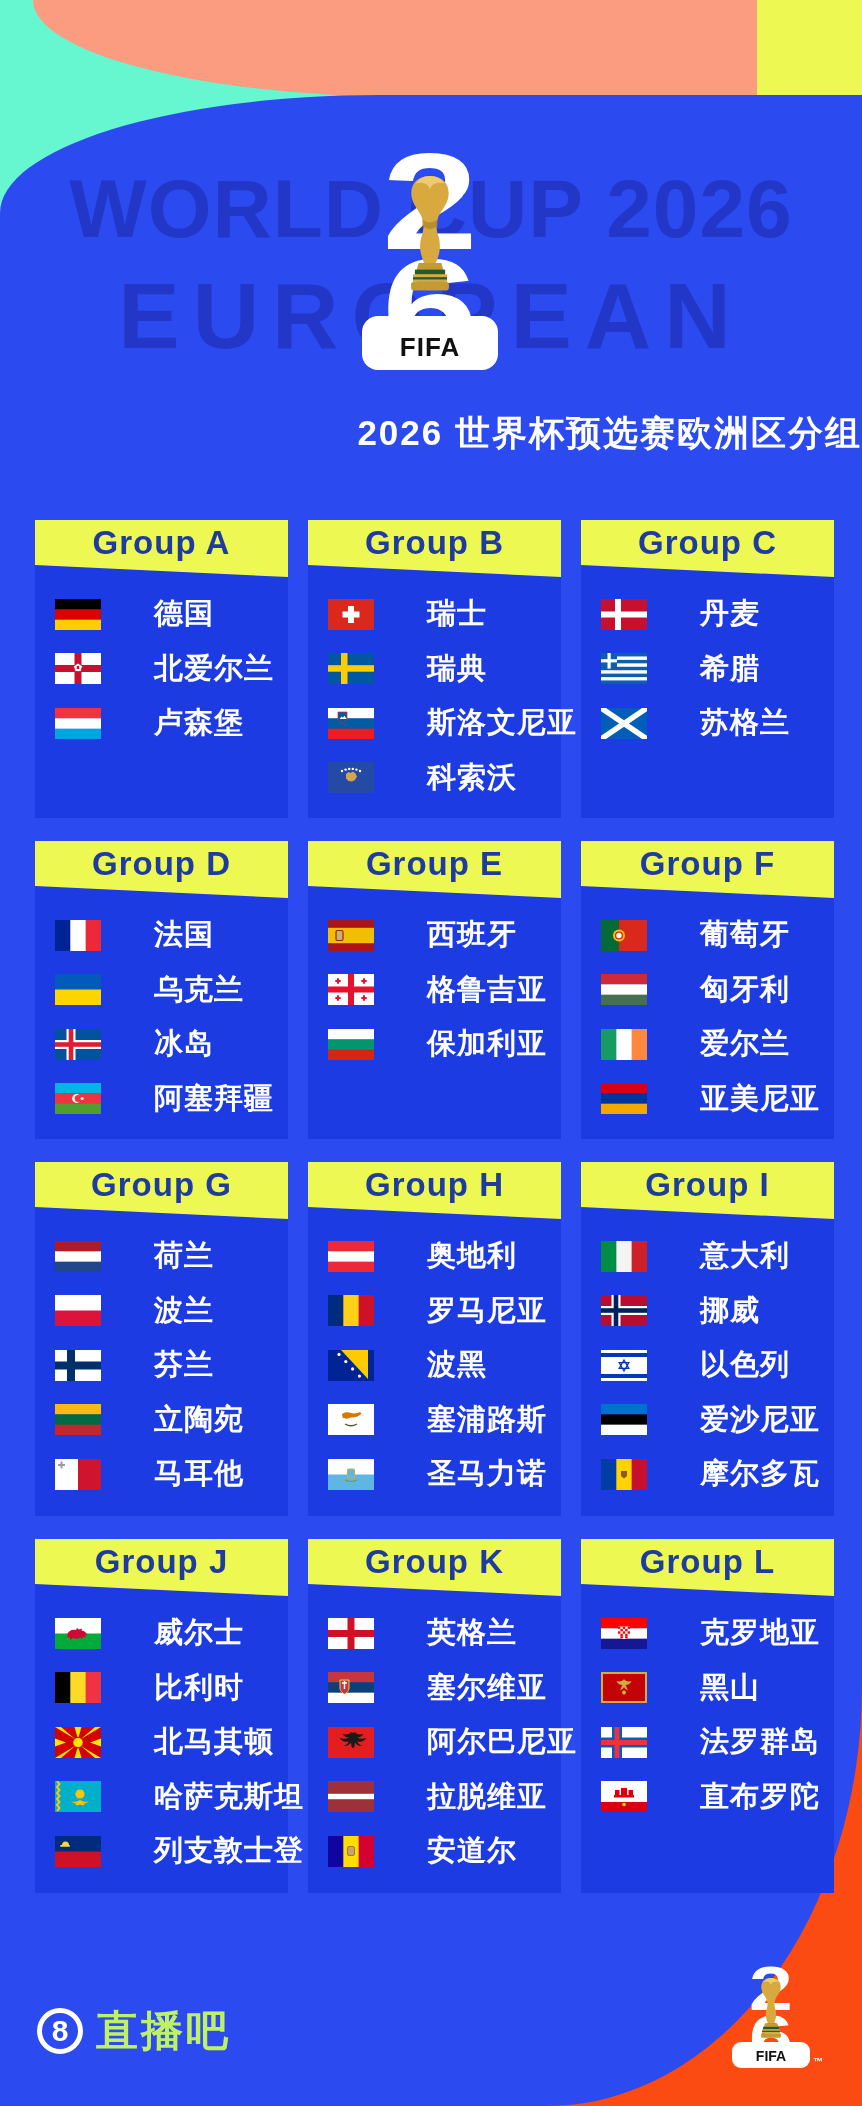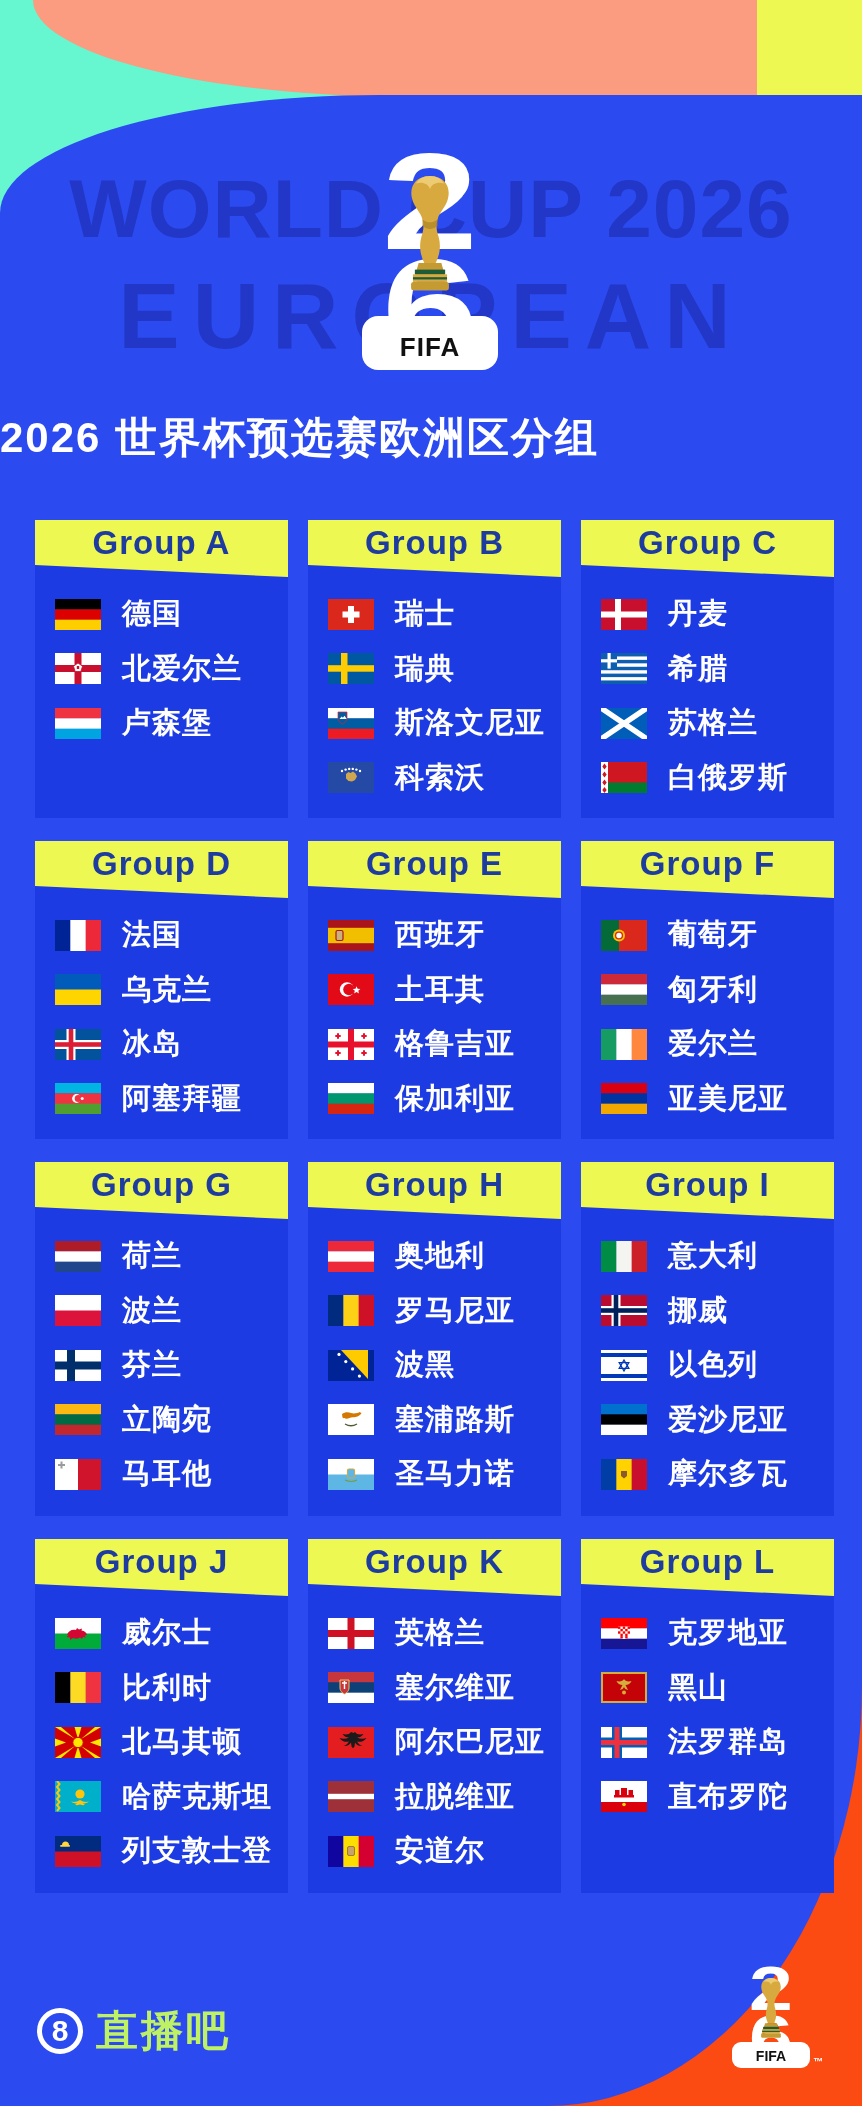--- a/index.html
+++ b/index.html
@@ -22,35 +22,35 @@
   .fifa-logo{position:absolute;z-index:3;}
   .fifa-top{left:362px;top:148px;width:136px;height:222px;}
   .fifa-logo .digits{position:absolute;left:0;top:0;width:100%;}
   .fifa-top .digit{height:106px;line-height:106px;font-size:138px;font-weight:900;color:#FFFFFF;
       text-align:center;transform:scaleX(1.25);}
   .fifa-top .plate{position:absolute;left:0;bottom:0;width:136px;height:54px;background:#FFFFFF;border-radius:16px;}
   .fifa-top .plate span{position:absolute;left:0;right:0;bottom:7px;text-align:center;font-size:26px;
       font-weight:900;color:#111111;letter-spacing:1px;}
   .fifa-top .trophy{position:absolute;left:50%;top:26px;transform:translateX(-50%);width:60px;height:142px;}
   
-  .title{position:absolute;left:0;top:410px;width:862px;text-align:left;color:#FFFFFF;
-      font-weight:800;font-size:42px;letter-spacing:2px;z-index:4;}
+  .title{position:absolute;left:0;top:410px;width:862px;text-align:right;color:#FFFFFF;
+      font-weight:800;font-size:35px;letter-spacing:2px;z-index:4;}
   
   .groups{position:absolute;left:35px;top:520px;width:829px;display:grid;
       grid-template-columns:repeat(3,253px);column-gap:20px;row-gap:23px;z-index:4;}
   .card{width:253px;background:#1D3BE2;position:relative;}
   .card.h4{height:298px;}
   .card.h5{height:354px;}
   .card-header{height:57px;background:#EDF852;clip-path:polygon(0 0,100% 0,100% 100%,0 79%);}
   .card-header span{display:block;line-height:46px;text-align:center;font-size:33px;font-weight:800;
       color:#1E3CA0;letter-spacing:1px;}
   .teams{padding:10px 0 0 20px;}
   .team{height:54.5px;display:flex;align-items:center;gap:21px;}
   .flag{width:46px;height:31px;flex:0 0 46px;display:block;line-height:0;}
-  .team-name{color:#FFFFFF;font-size:29px;font-weight:700;letter-spacing:1px;white-space:nowrap;}
+  .team-name{color:#FFFFFF;font-size:29px;font-weight:700;letter-spacing:1px;white-space:nowrap;margin-left:32px;}
   
   .note{position:absolute;left:35px;top:1913px;font-size:26px;color:#1C31BE;font-weight:600;z-index:4;}
   .brand{position:absolute;left:37px;top:2003px;display:flex;align-items:center;gap:13px;z-index:4;}
   .brand-badge{width:36px;height:36px;border:5px solid #FFFFFF;border-radius:50%;color:#FFFFFF;
       font-weight:900;font-size:30px;line-height:36px;text-align:center;}
   .brand-name{color:#bef264;font-size:42px;font-weight:800;letter-spacing:3px;}
   .fifa-badge{left:732px;top:1964px;width:78px;height:104px;}
   .fifa-badge .digit{height:49px;line-height:49px;font-size:63px;font-weight:900;color:#FFFFFF;
       text-align:center;transform:scaleX(1.25);}
   .fifa-badge .plate{position:absolute;left:0;bottom:0;width:78px;height:26px;background:#FFFFFF;border-radius:9px;}
@@ -205,32 +205,20 @@
               </svg></span>
             <span class="team-name">希腊</span>
           </div>
           <div class="team">
             <span class="flag"><svg viewBox="0 0 46 31" width="46" height="31">
                 <rect width="46" height="31" fill="#005EB8"></rect>
                 <path d="M0 0 L46 31 M46 0 L0 31" stroke="#FFFFFF" stroke-width="5.5"></path>
               </svg></span>
             <span class="team-name">苏格兰</span>
           </div>
-          <div class="team">
-            <span class="flag"><svg viewBox="0 0 46 31" width="46" height="31">
-                <rect width="46" height="31" fill="#CE1720"></rect>
-                <rect y="20.5" width="46" height="10.5" fill="#007C30"></rect>
-                <rect width="7" height="31" fill="#FFFFFF"></rect>
-                <path d="M3.5 1.5 l2.2 3 -2.2 3 -2.2 -3 z" fill="#CE1720"></path>
-                <path d="M3.5 9.5 l2.2 3 -2.2 3 -2.2 -3 z" fill="#CE1720"></path>
-                <path d="M3.5 17.5 l2.2 3 -2.2 3 -2.2 -3 z" fill="#CE1720"></path>
-                <path d="M3.5 25 l2.2 3 -2.2 3 -2.2 -3 z" fill="#CE1720"></path>
-              </svg></span>
-            <span class="team-name">白俄罗斯</span>
-          </div>
         </div>
       </div>
       <div class="card h4">
         <div class="card-header">
           <span>Group D</span>
         </div>
         <div class="teams">
           <div class="team">
             <span class="flag"><svg viewBox="0 0 46 31" width="46" height="31">
                 <rect x="0.00" y="0" width="15.63" height="31" fill="#002395"></rect>
@@ -274,29 +262,20 @@
           <span>Group E</span>
         </div>
         <div class="teams">
           <div class="team">
             <span class="flag"><svg viewBox="0 0 46 31" width="46" height="31">
                 <rect width="46" height="31" fill="#AA151B"></rect>
                 <rect y="7.8" width="46" height="15.4" fill="#F1BF00"></rect>
                 <rect x="8" y="10.5" width="7" height="10" rx="1.5" fill="#C8B17A" stroke="#AA151B" stroke-width="1.2"></rect>
               </svg></span>
             <span class="team-name">西班牙</span>
-          </div>
-          <div class="team">
-            <span class="flag"><svg viewBox="0 0 46 31" width="46" height="31">
-                <rect width="46" height="31" fill="#E30A17"></rect>
-                <circle cx="19" cy="15.5" r="7.2" fill="#FFFFFF"></circle>
-                <circle cx="21" cy="15.5" r="5.8" fill="#E30A17"></circle>
-                <path d="M28.5 12.2 l1.1 2.6 2.8 0.2 -2.1 1.8 0.7 2.7 -2.5 -1.5 -2.4 1.5 0.7 -2.7 -2.1 -1.8 2.8 -0.2 z" fill="#FFFFFF"></path>
-              </svg></span>
-            <span class="team-name">土耳其</span>
           </div>
           <div class="team">
             <span class="flag"><svg viewBox="0 0 46 31" width="46" height="31">
                 <rect width="46" height="31" fill="#FFFFFF"></rect>
                 <rect x="20" width="6" height="31" fill="#E8112D"></rect>
                 <rect y="12.5" width="46" height="6" fill="#E8112D"></rect>
                 <path d="M9 4.3 h2 v1.7 h1.7 v2 h-1.7 v1.7 h-2 v-1.7 h-1.7 v-2 h1.7 z" fill="#E8112D"></path>
                 <path d="M35 4.3 h2 v1.7 h1.7 v2 h-1.7 v1.7 h-2 v-1.7 h-1.7 v-2 h1.7 z" fill="#E8112D"></path>
                 <path d="M9 21.3 h2 v1.7 h1.7 v2 h-1.7 v1.7 h-2 v-1.7 h-1.7 v-2 h1.7 z" fill="#E8112D"></path>
                 <path d="M35 21.3 h2 v1.7 h1.7 v2 h-1.7 v1.7 h-2 v-1.7 h-1.7 v-2 h1.7 z" fill="#E8112D"></path>

